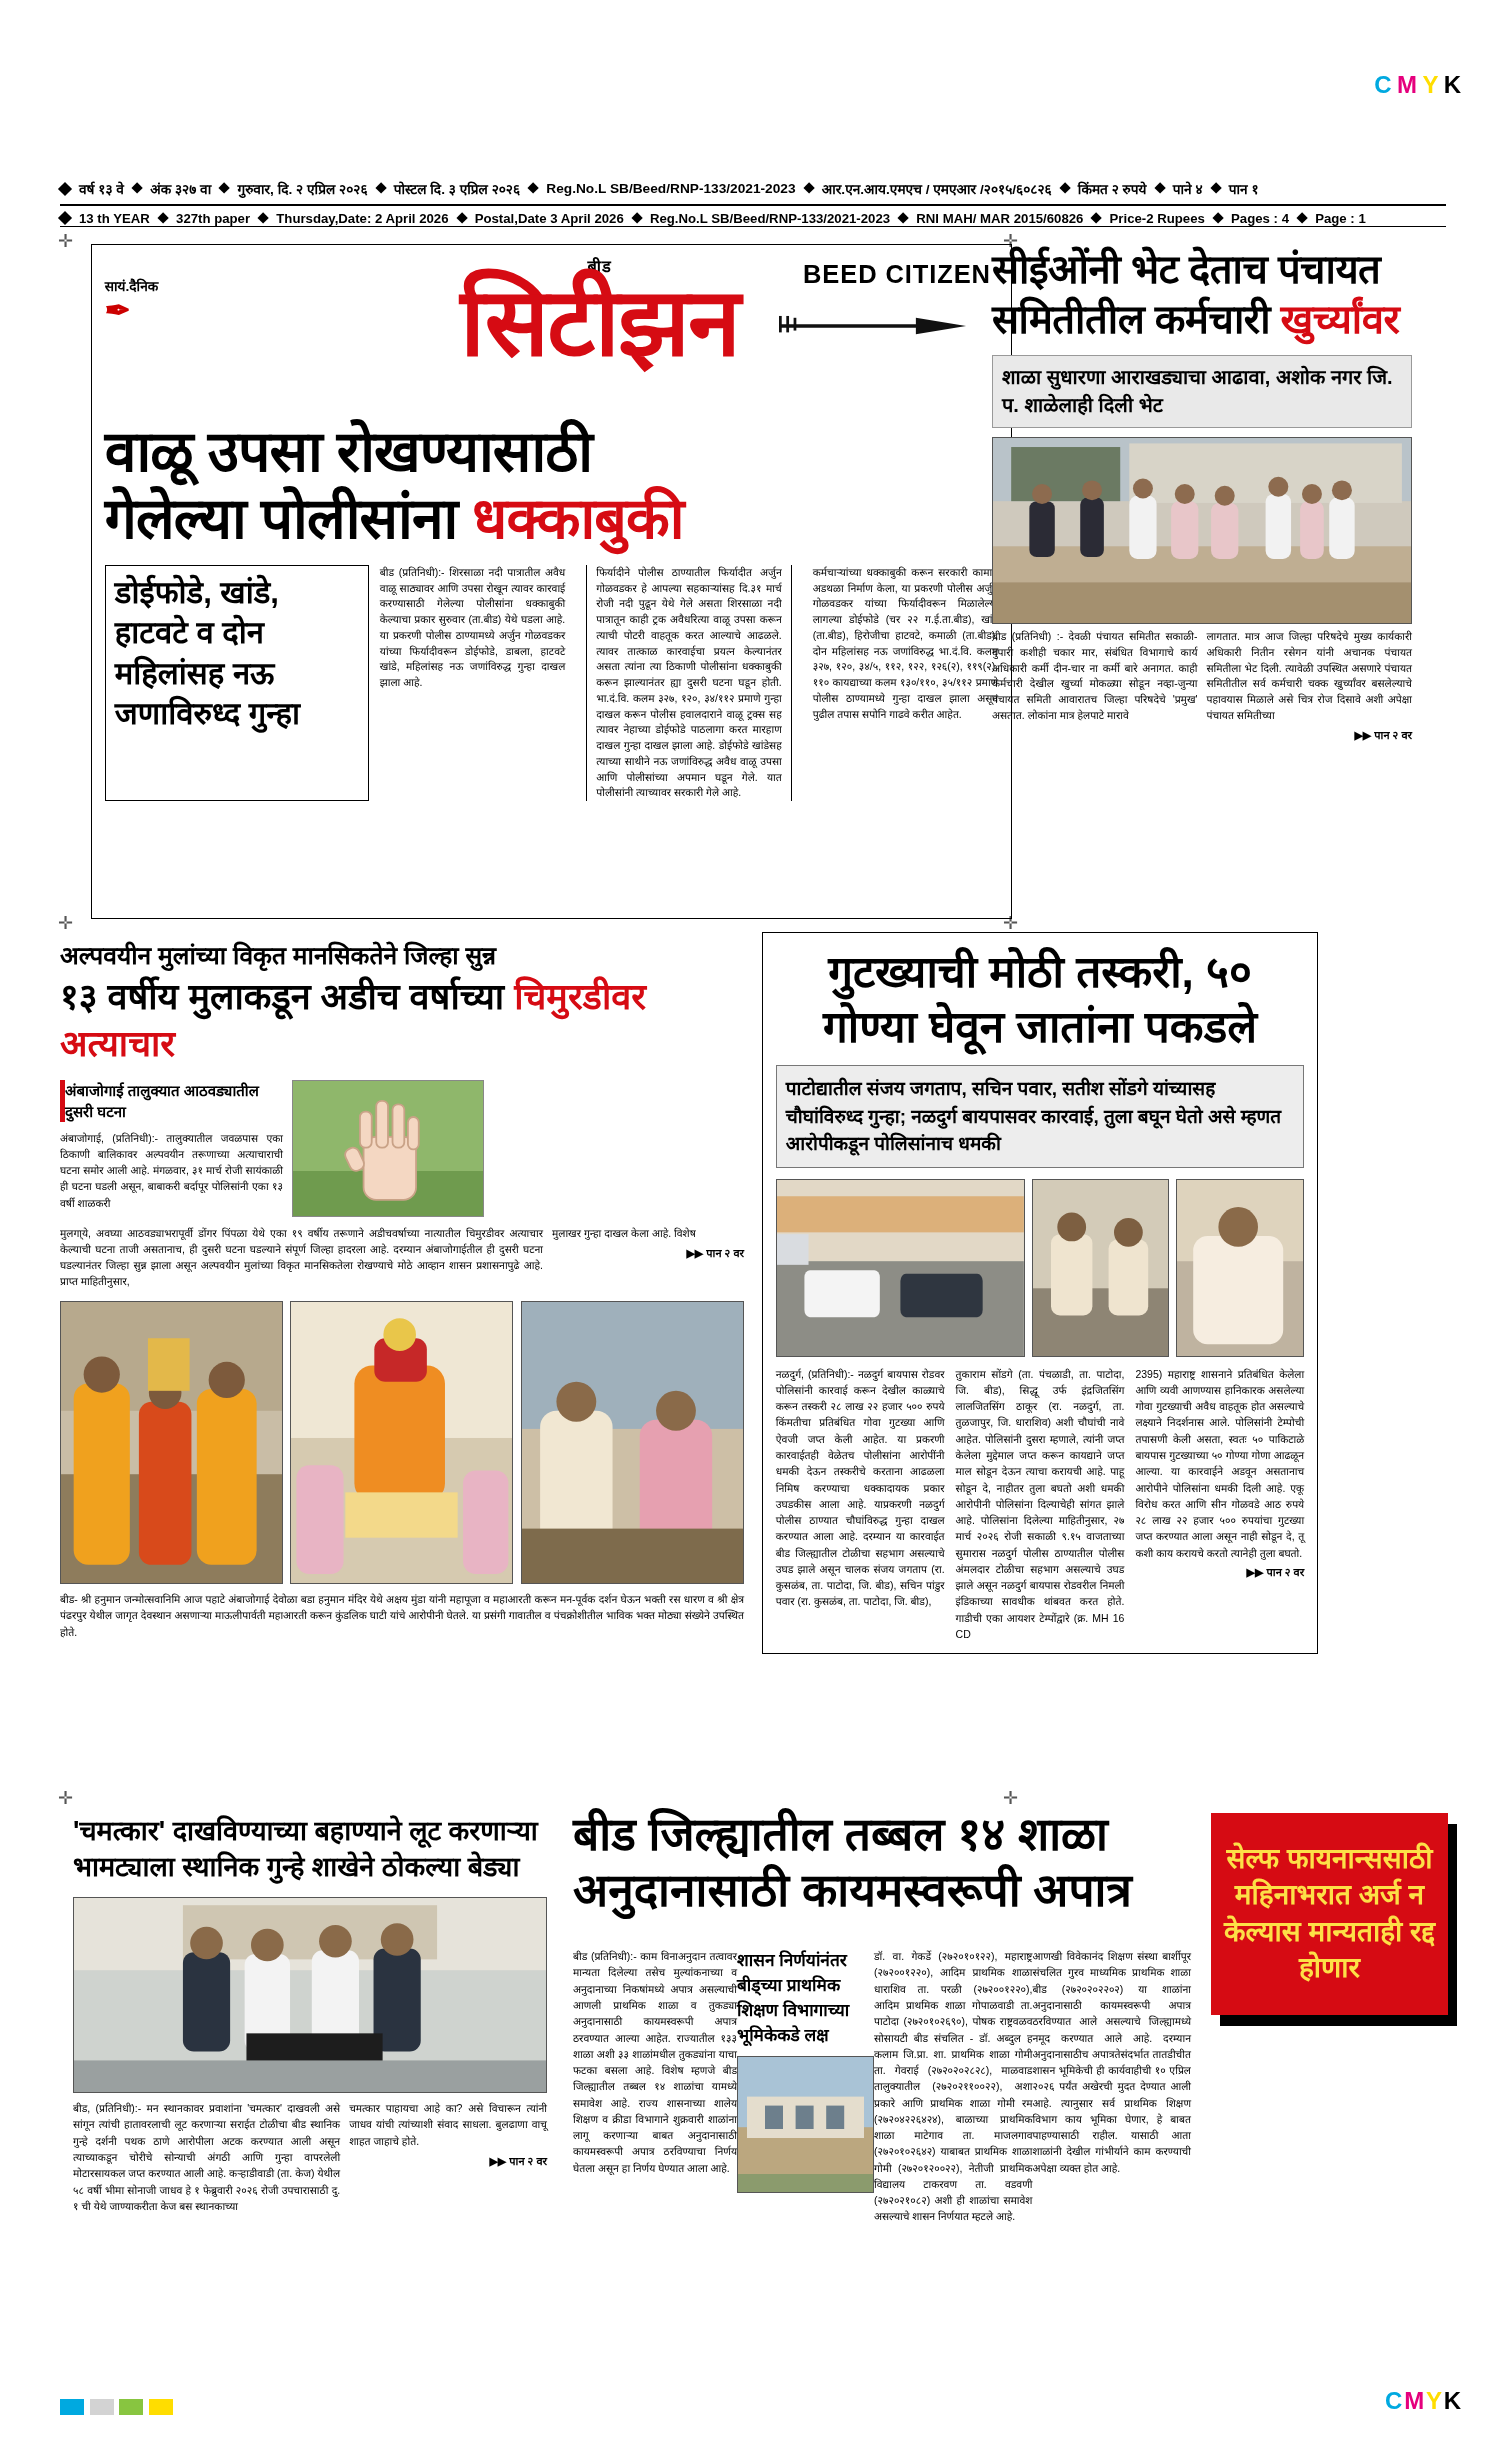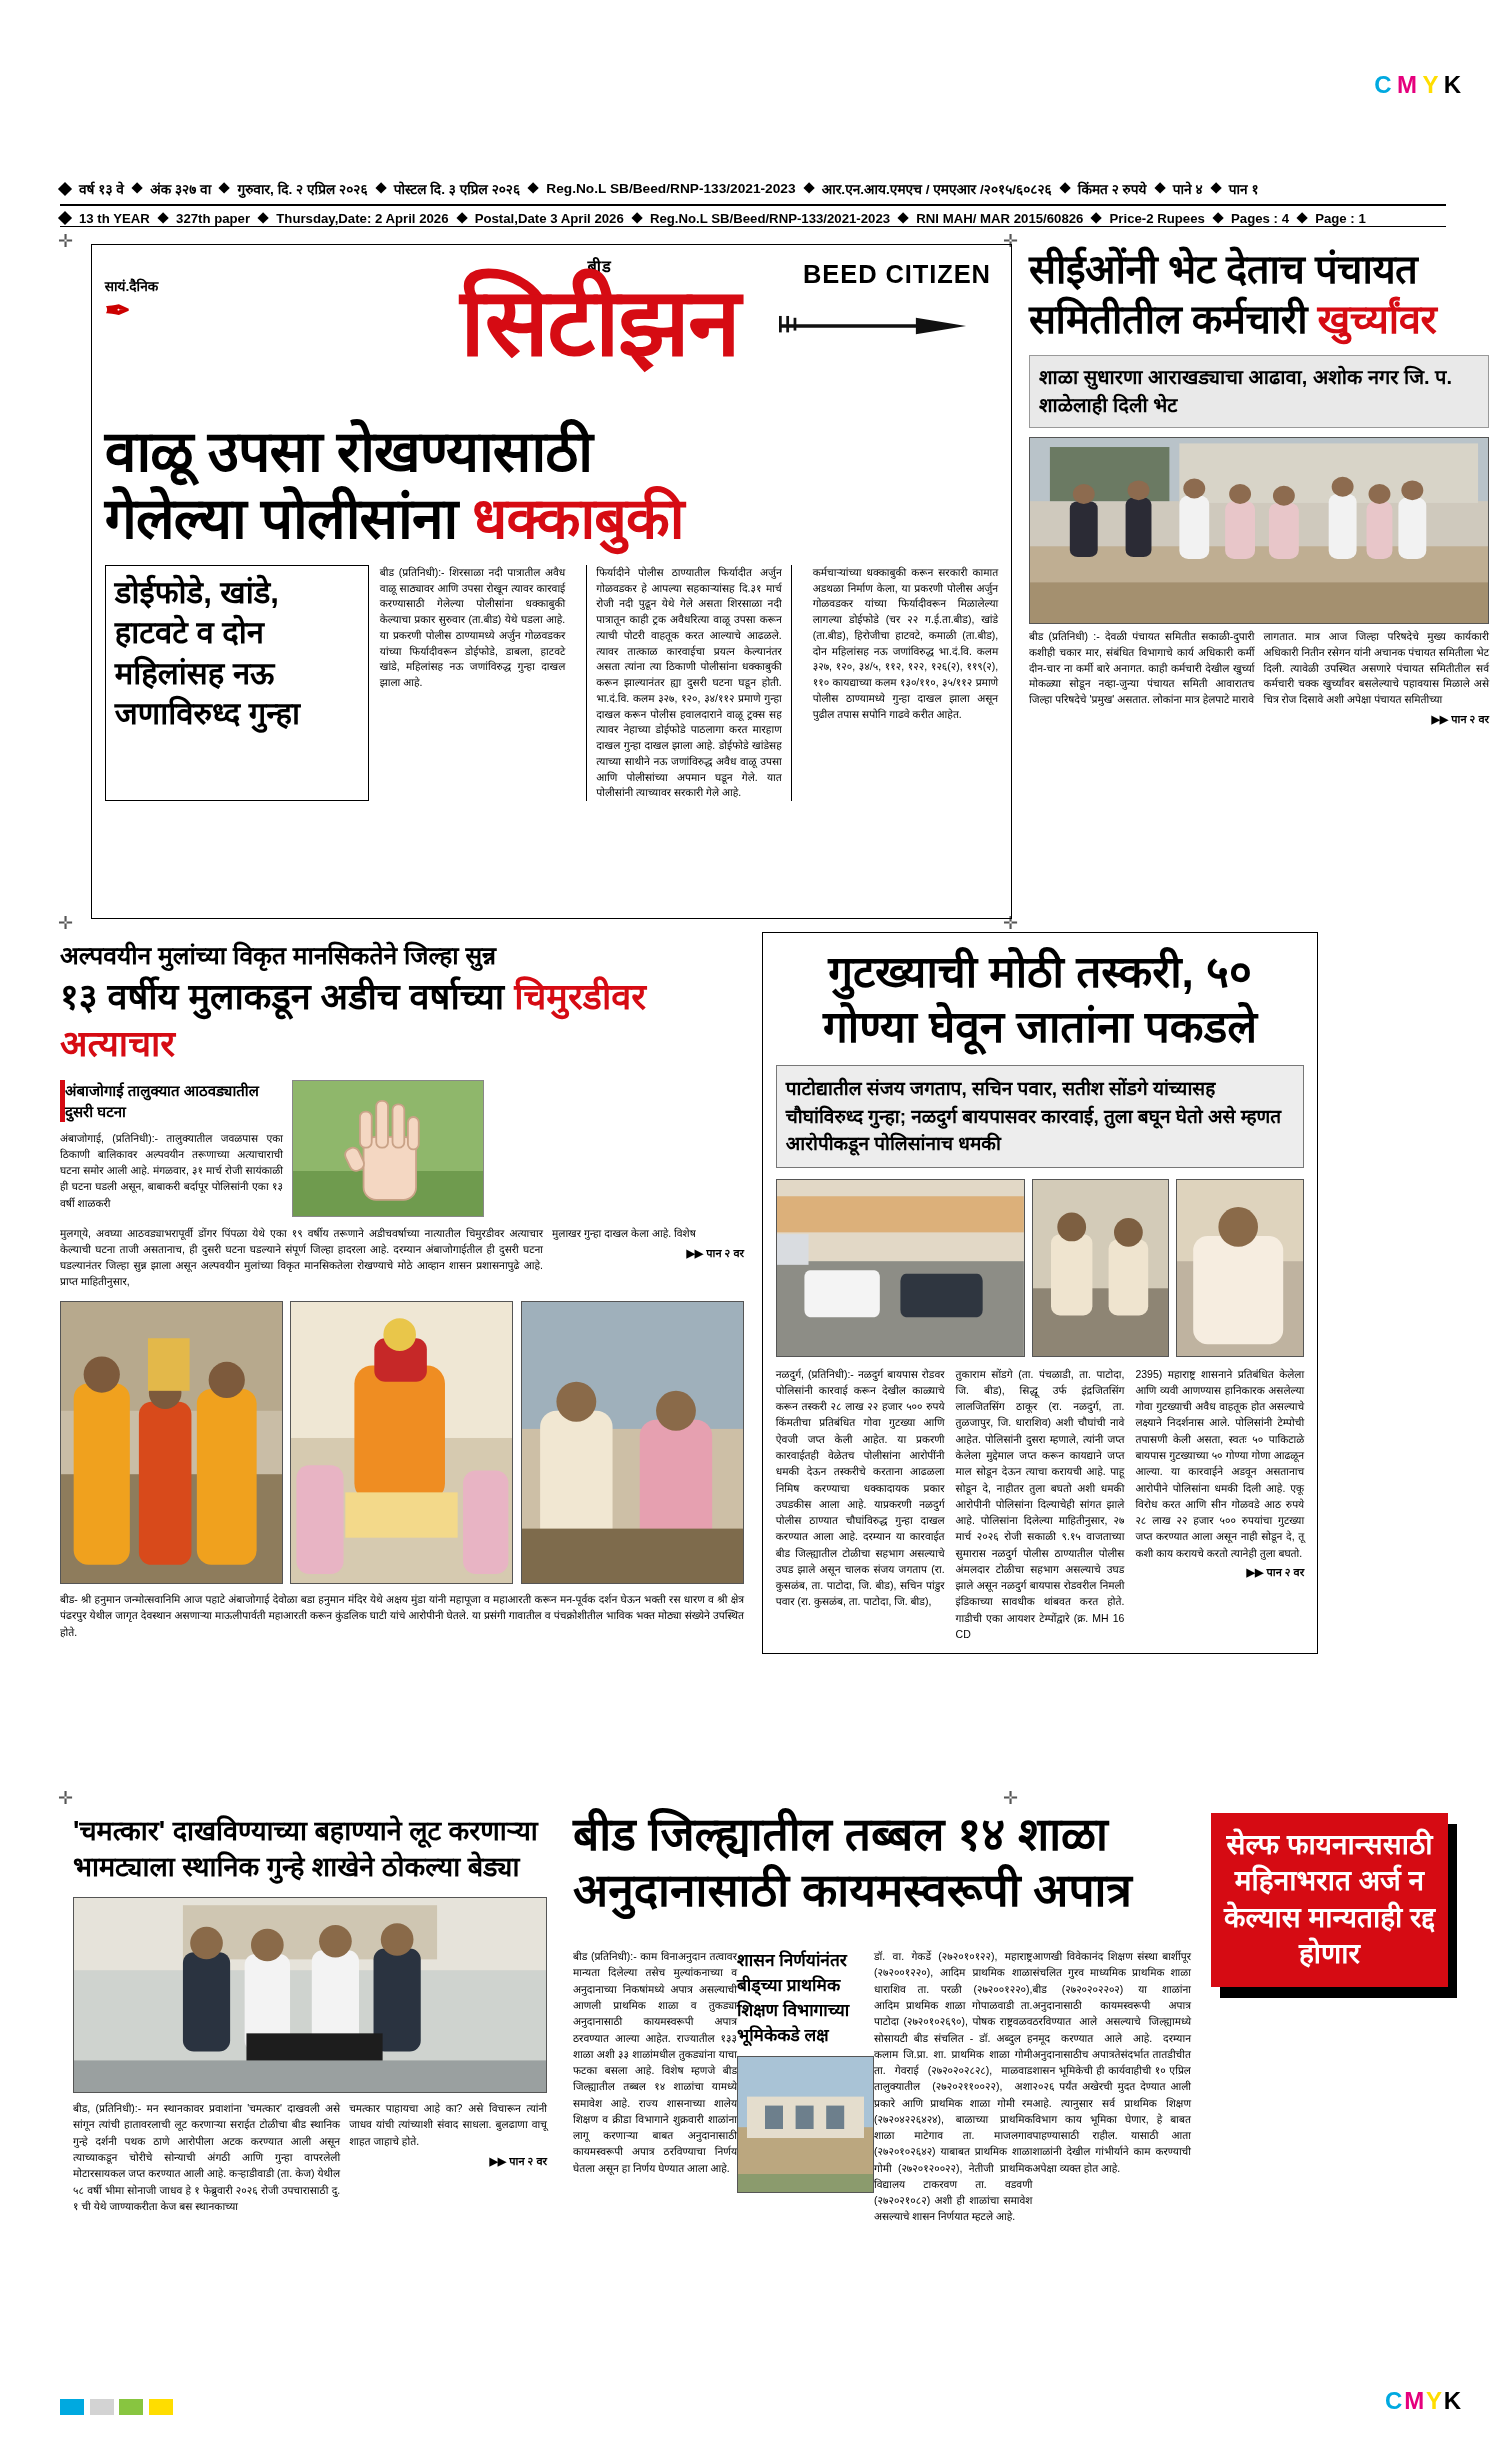--- a/index.html
+++ b/index.html
@@ -79,21 +79,21 @@
     width:264px; border:1.8px solid #000; padding:7.3px 9px;
     font-size:31px; font-weight:bold; line-height:1.3;
   }
   .lead-cols { flex:1; display:flex; gap:21px; font-size:10.5px; line-height:1.5; text-align:justify; }
   .lead-cols .col { flex:1; }
   .lead-cols .col.b { border-left:0.9px solid #000; border-right:0.9px solid #000; padding:0 9px; }
   .lead-cols .col.c { padding-left:0; }
 
   
   .ceo {
-    position:absolute; left:1029px; top:244px; width:460px;
+    position:absolute; left:992px; top:244px; width:420px;
   }
   .ceo h2 {
     margin:0; font-size:40px; font-weight:bold; line-height:1.25; letter-spacing:-0.5px;
   }
   .ceo h2 .red { color:#d60b13; }
   .ceo .sub {
     margin-top:11px; background:#e9e9e9; border:0.9px solid #999;
     font-size:20px; font-weight:bold; line-height:1.4; padding:7.3px 9px;
   }
   .ceo .photo {
@@ -146,22 +146,22 @@
   .botmid { position:absolute; left:573px; top:1806px; width:618px; }
   .botmid h2 { margin:0; font-size:46px; font-weight:bold; line-height:1.22; }
   .botmid .cols { display:flex; margin-top:30px; }
   .botmid .cols .c1 { width:164px; font-size:10.5px; line-height:1.55; text-align:justify; }
   .botmid .cols .c2 { width:137px; font-size:17.3px; font-weight:bold; line-height:1.45; }
   .botmid .cols .c3 { flex:1; font-size:10.5px; line-height:1.55; text-align:justify; }
   .botmid .ph { margin-top:7.3px; border:0.9px solid #555; height:137px; }
 
   .botright { position:absolute; left:1211px; top:1813px; width:237px; }
   .selfbox {
-    position:relative; background:#d60b13; color:#ffffff;
-    font-size:28px; font-weight:bold; line-height:1.3; padding:14px 11px; text-align:center;
+    position:relative; background:#d60b13; color:#fde047;
+    font-size:28px; font-weight:bold; line-height:1.3; padding:28px 11px; text-align:center;
   }
   .selfbox::before {
     content:""; position:absolute; left:9px; top:11px; right:-9px; bottom:-11px;
     background:#000; z-index:-1;
   }
 
   
   .pimg { width:100%; height:100%; display:block; }
 </style>
 </head>

